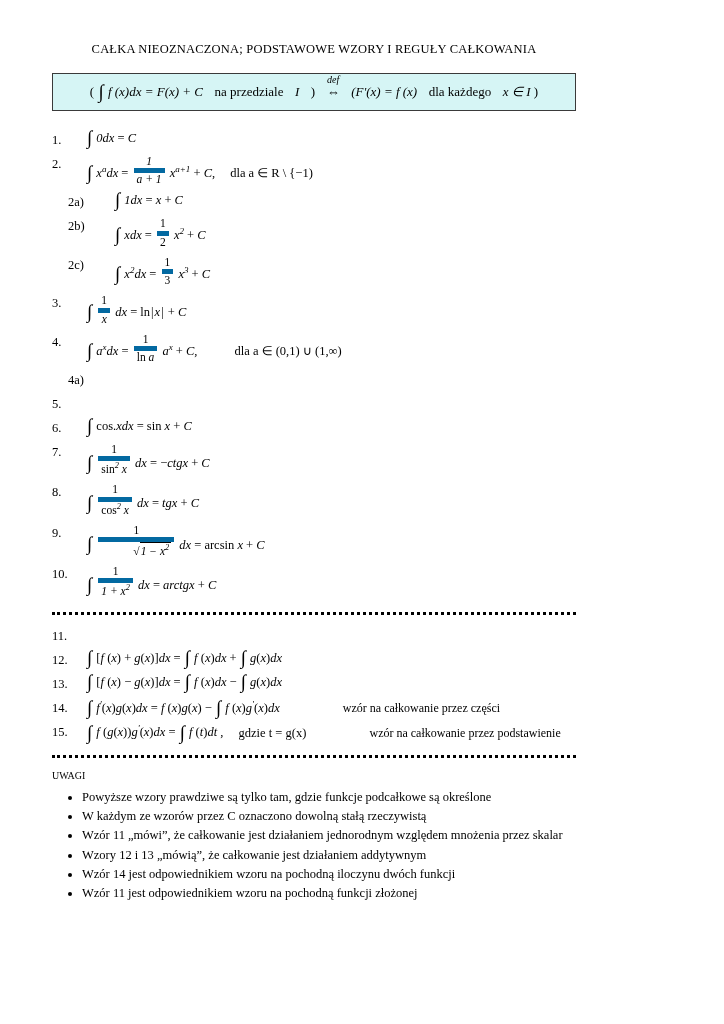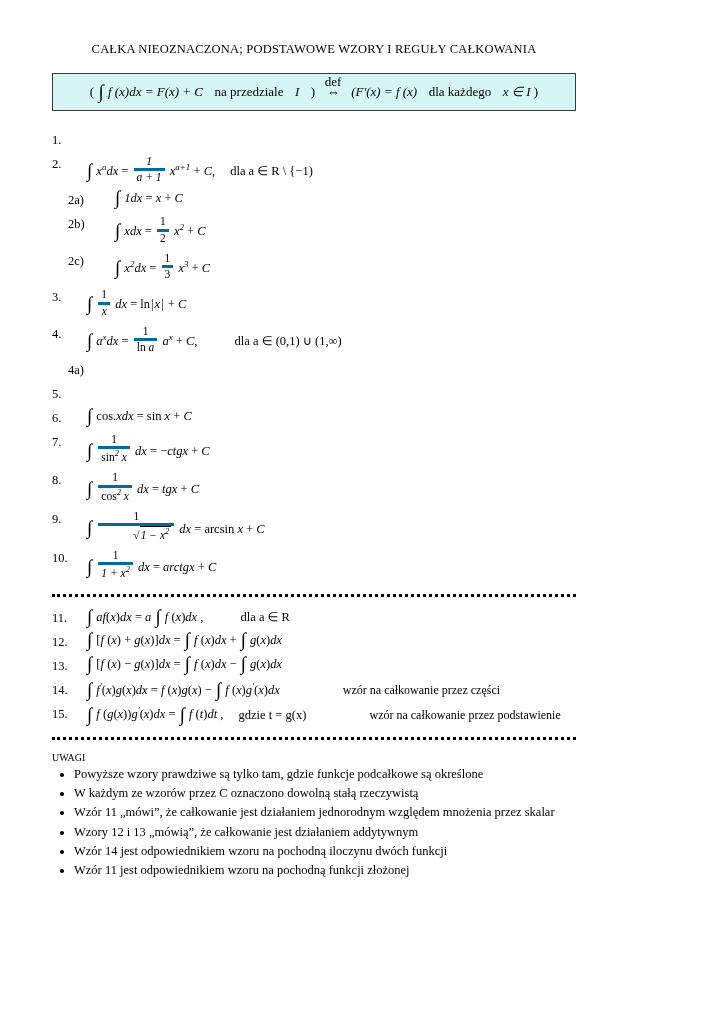--- a/index.html
+++ b/index.html
@@ -46,21 +46,22 @@
   .intg {
     font-family: "Liberation Serif", serif;
     font-size: 19px;
     font-style: italic;
     line-height: 0;
     position: relative;
     top: 2px;
     padding: 0 1px;
   }
   .deflbl {
-    font-size: 13px;
+    font-size: 10px;
+    font-style: italic;
     position: relative;
     top: -8px;
     left: 2px;
   }
   .defwrap {
     position: relative;
     display: inline-block;
   }
   .defwrap .deflbl {
     position: absolute;
@@ -72,21 +73,21 @@
   
   .frac {
     display: inline-block;
     vertical-align: -0.55em;
     text-align: center;
     font-size: 11.5px;
     line-height: 1.15;
     margin: 0 2px;
   }
   .frac .num { display: block; padding: 0 3px; }
-  .frac .den { display: block; border-top: 3px solid #0369a1; padding: 0 3px; }
+  .frac .den { display: block; border-top: 5px solid #0369a1; padding: 0 3px; }
 
   sup.e { font-size: 0.72em; vertical-align: super; font-style: italic; }
 
   .list {
     margin: 0;
     padding: 0;
   }
   .row {
     display: flex;
     align-items: flex-start;
@@ -122,21 +123,21 @@
   .dotted-rule {
     border-top: 3px dotted #000;
     margin: 14px 0 12px 0;
     height: 0;
   }
   .uwagi-title {
     font-size: 10px;
     margin-bottom: 3px;
   }
   ul.uwagi {
-    margin: 0;
+    margin: 8px;
     padding-left: 22px;
     font-size: 12.5px;
   }
   ul.uwagi li {
     margin-bottom: 2.5px;
     line-height: 1.35;
   }
   .sqrt {
     display: inline-block;
     margin-left: 32px;
@@ -179,20 +180,24 @@
       <span class="small-space"></span>
       <span class="it">x ∈ I</span>
       <span>)</span>
     </span>
   </div>
 
   <div class="list">
 
     <div class="row">
       <div class="num-lbl">1.</div>
+      <div class="body">
+        <span class="intg">∫</span>
+        <span class="it">0dx</span> = <span class="it">C</span>
+      </div>
     </div>
 
     <div class="row">
       <div class="num-lbl">2.</div>
       <div class="body">
         <span class="intg">∫</span>
         <span class="it">x<sup class="e">a</sup>dx</span> =
         <span class="frac"><span class="num it">1</span><span class="den it">a + 1</span></span>
         <span class="it">x<sup class="e">a+1</sup></span> + <span class="it">C</span>,
         <span class="cond">dla  a ∈ R \ {−1)</span>
@@ -300,27 +305,20 @@
     </div>
 
   </div>
 
   <div class="dotted-rule"></div>
 
   <div class="list">
 
     <div class="row">
       <div class="num-lbl">11.</div>
-      <div class="body">
-        <span class="intg">∫</span>
-        <span class="it">af</span>(<span class="it">x</span>)<span class="it">dx</span> = <span class="it">a</span>
-        <span class="intg">∫</span>
-        <span class="it">f</span> (<span class="it">x</span>)<span class="it">dx</span> ,
-        <span class="cond cond-far">dla  a ∈ R</span>
-      </div>
     </div>
 
     <div class="row">
       <div class="num-lbl">12.</div>
       <div class="body">
         <span class="intg">∫</span>
         [<span class="it">f</span> (<span class="it">x</span>) + <span class="it">g</span>(<span class="it">x</span>)]<span class="it">dx</span> =
         <span class="intg">∫</span>
         <span class="it">f</span> (<span class="it">x</span>)<span class="it">dx</span> +
         <span class="intg">∫</span>

